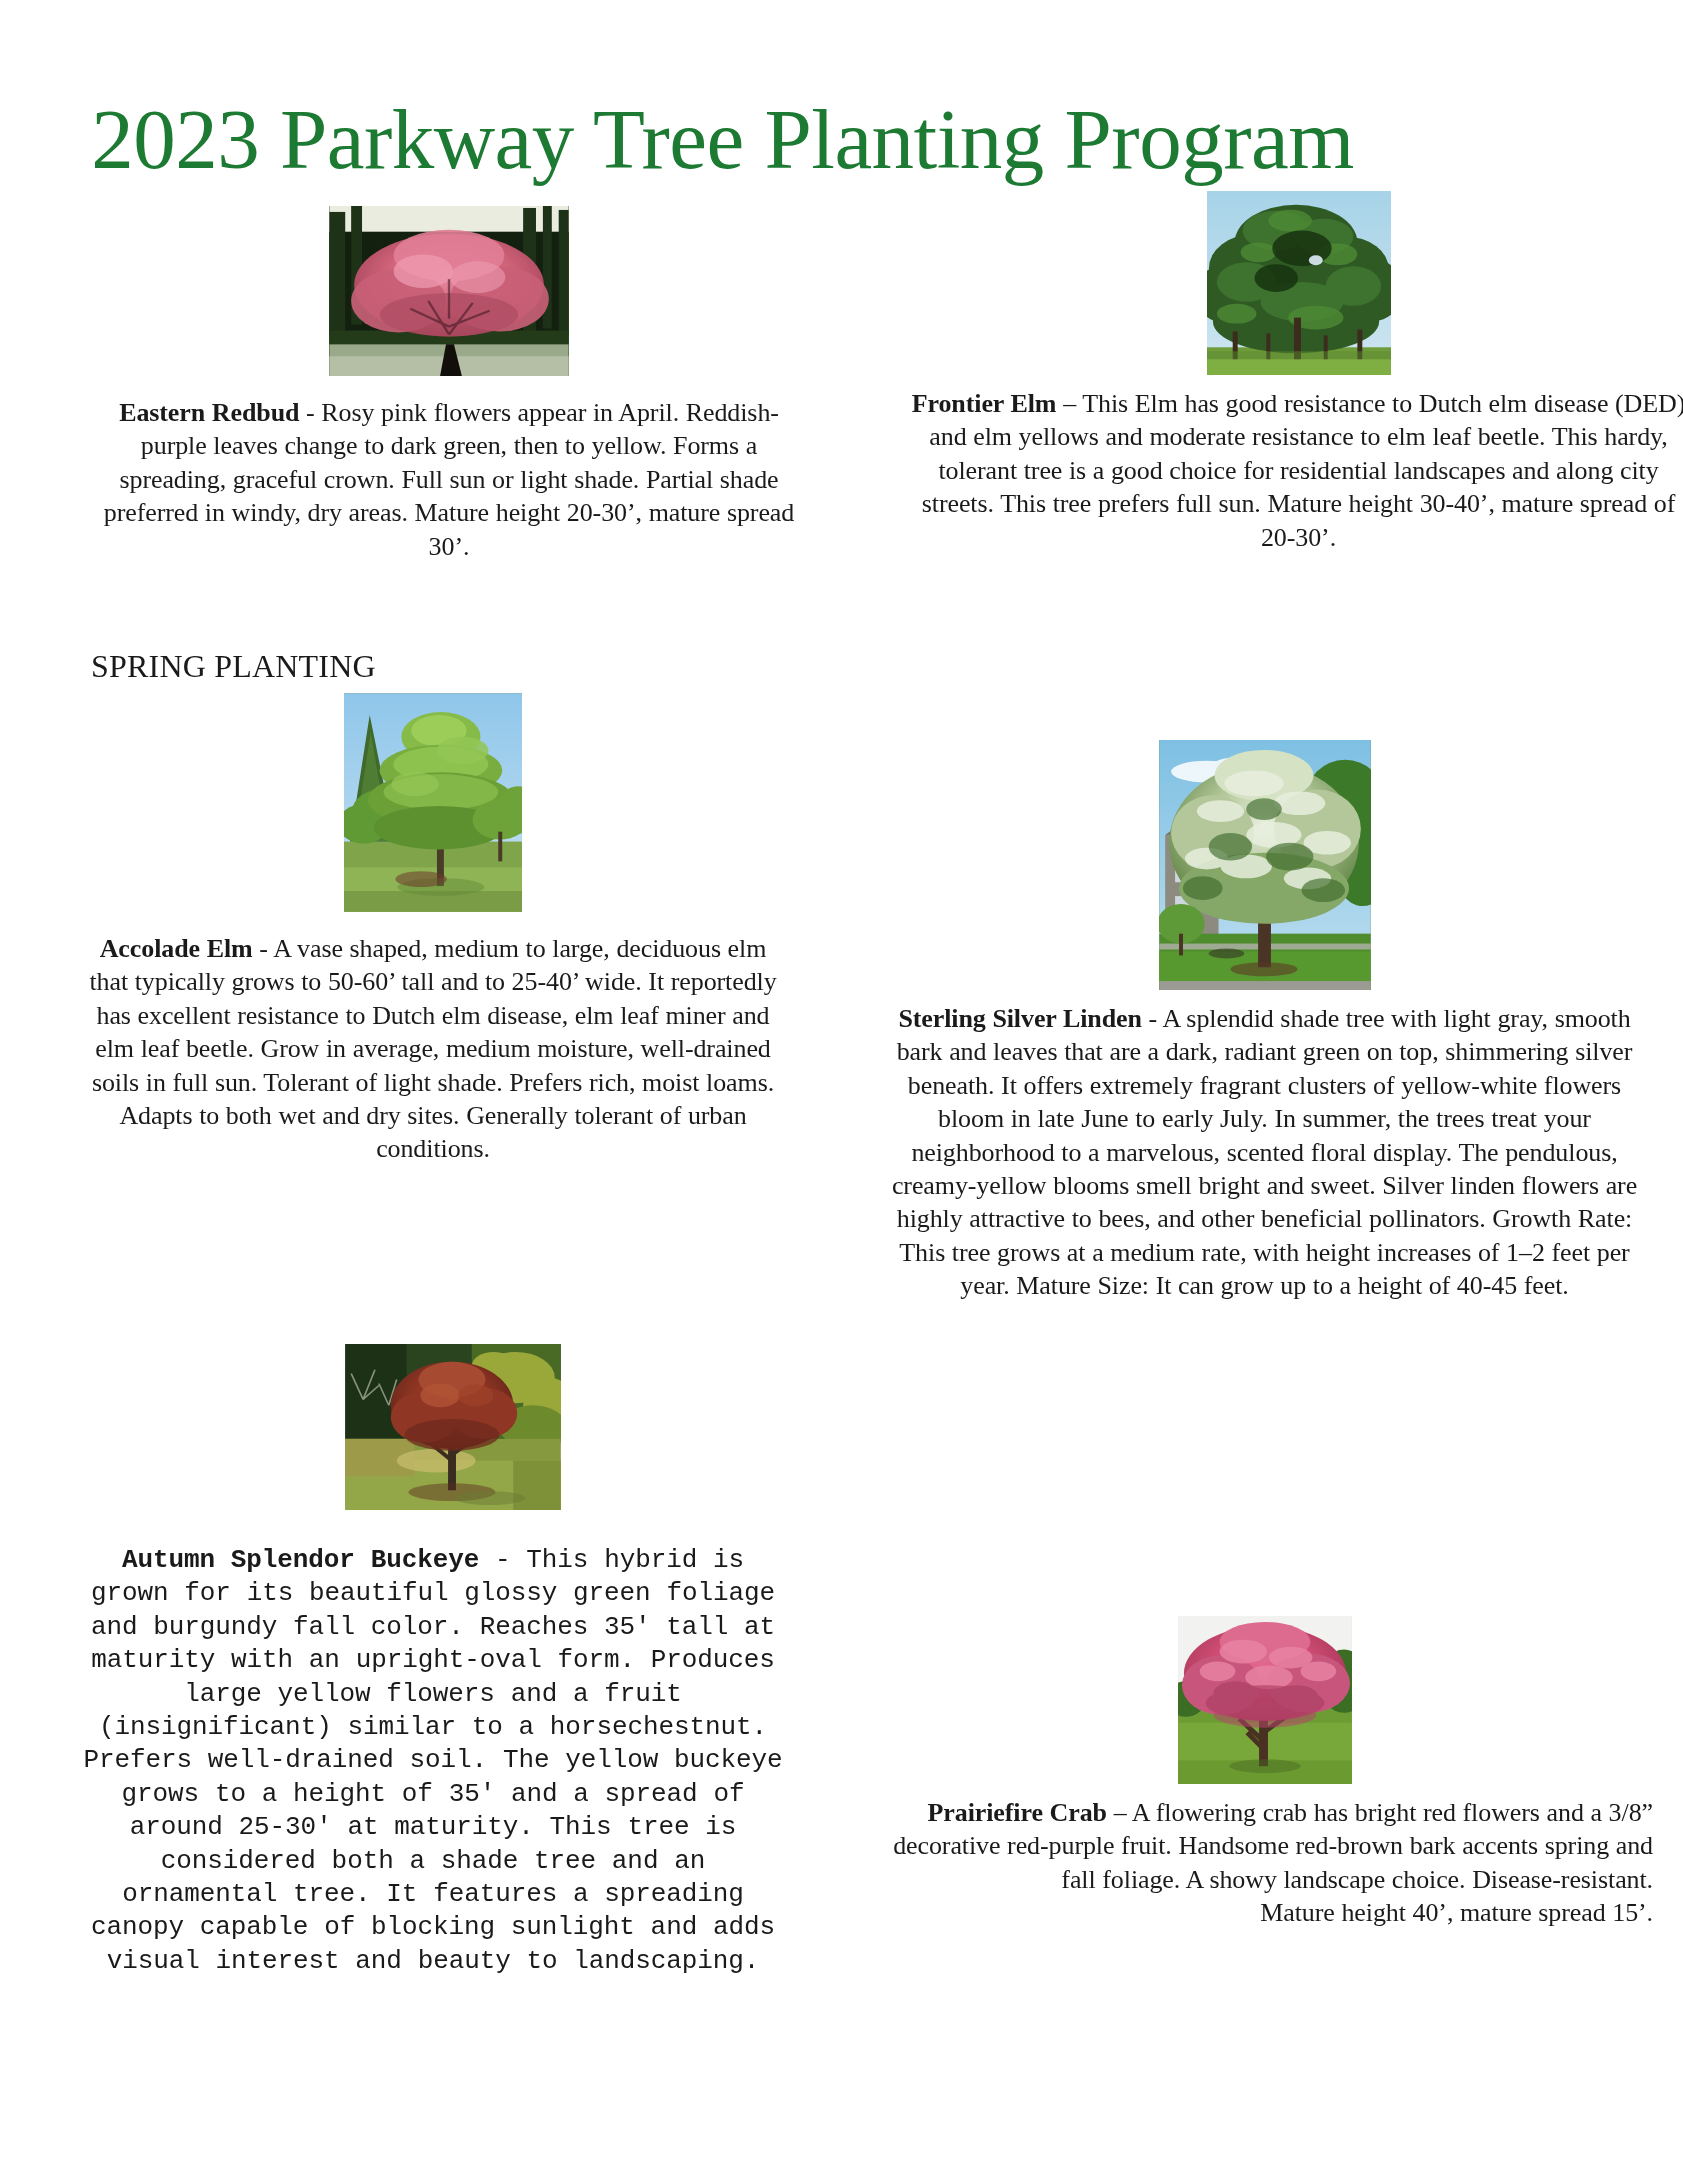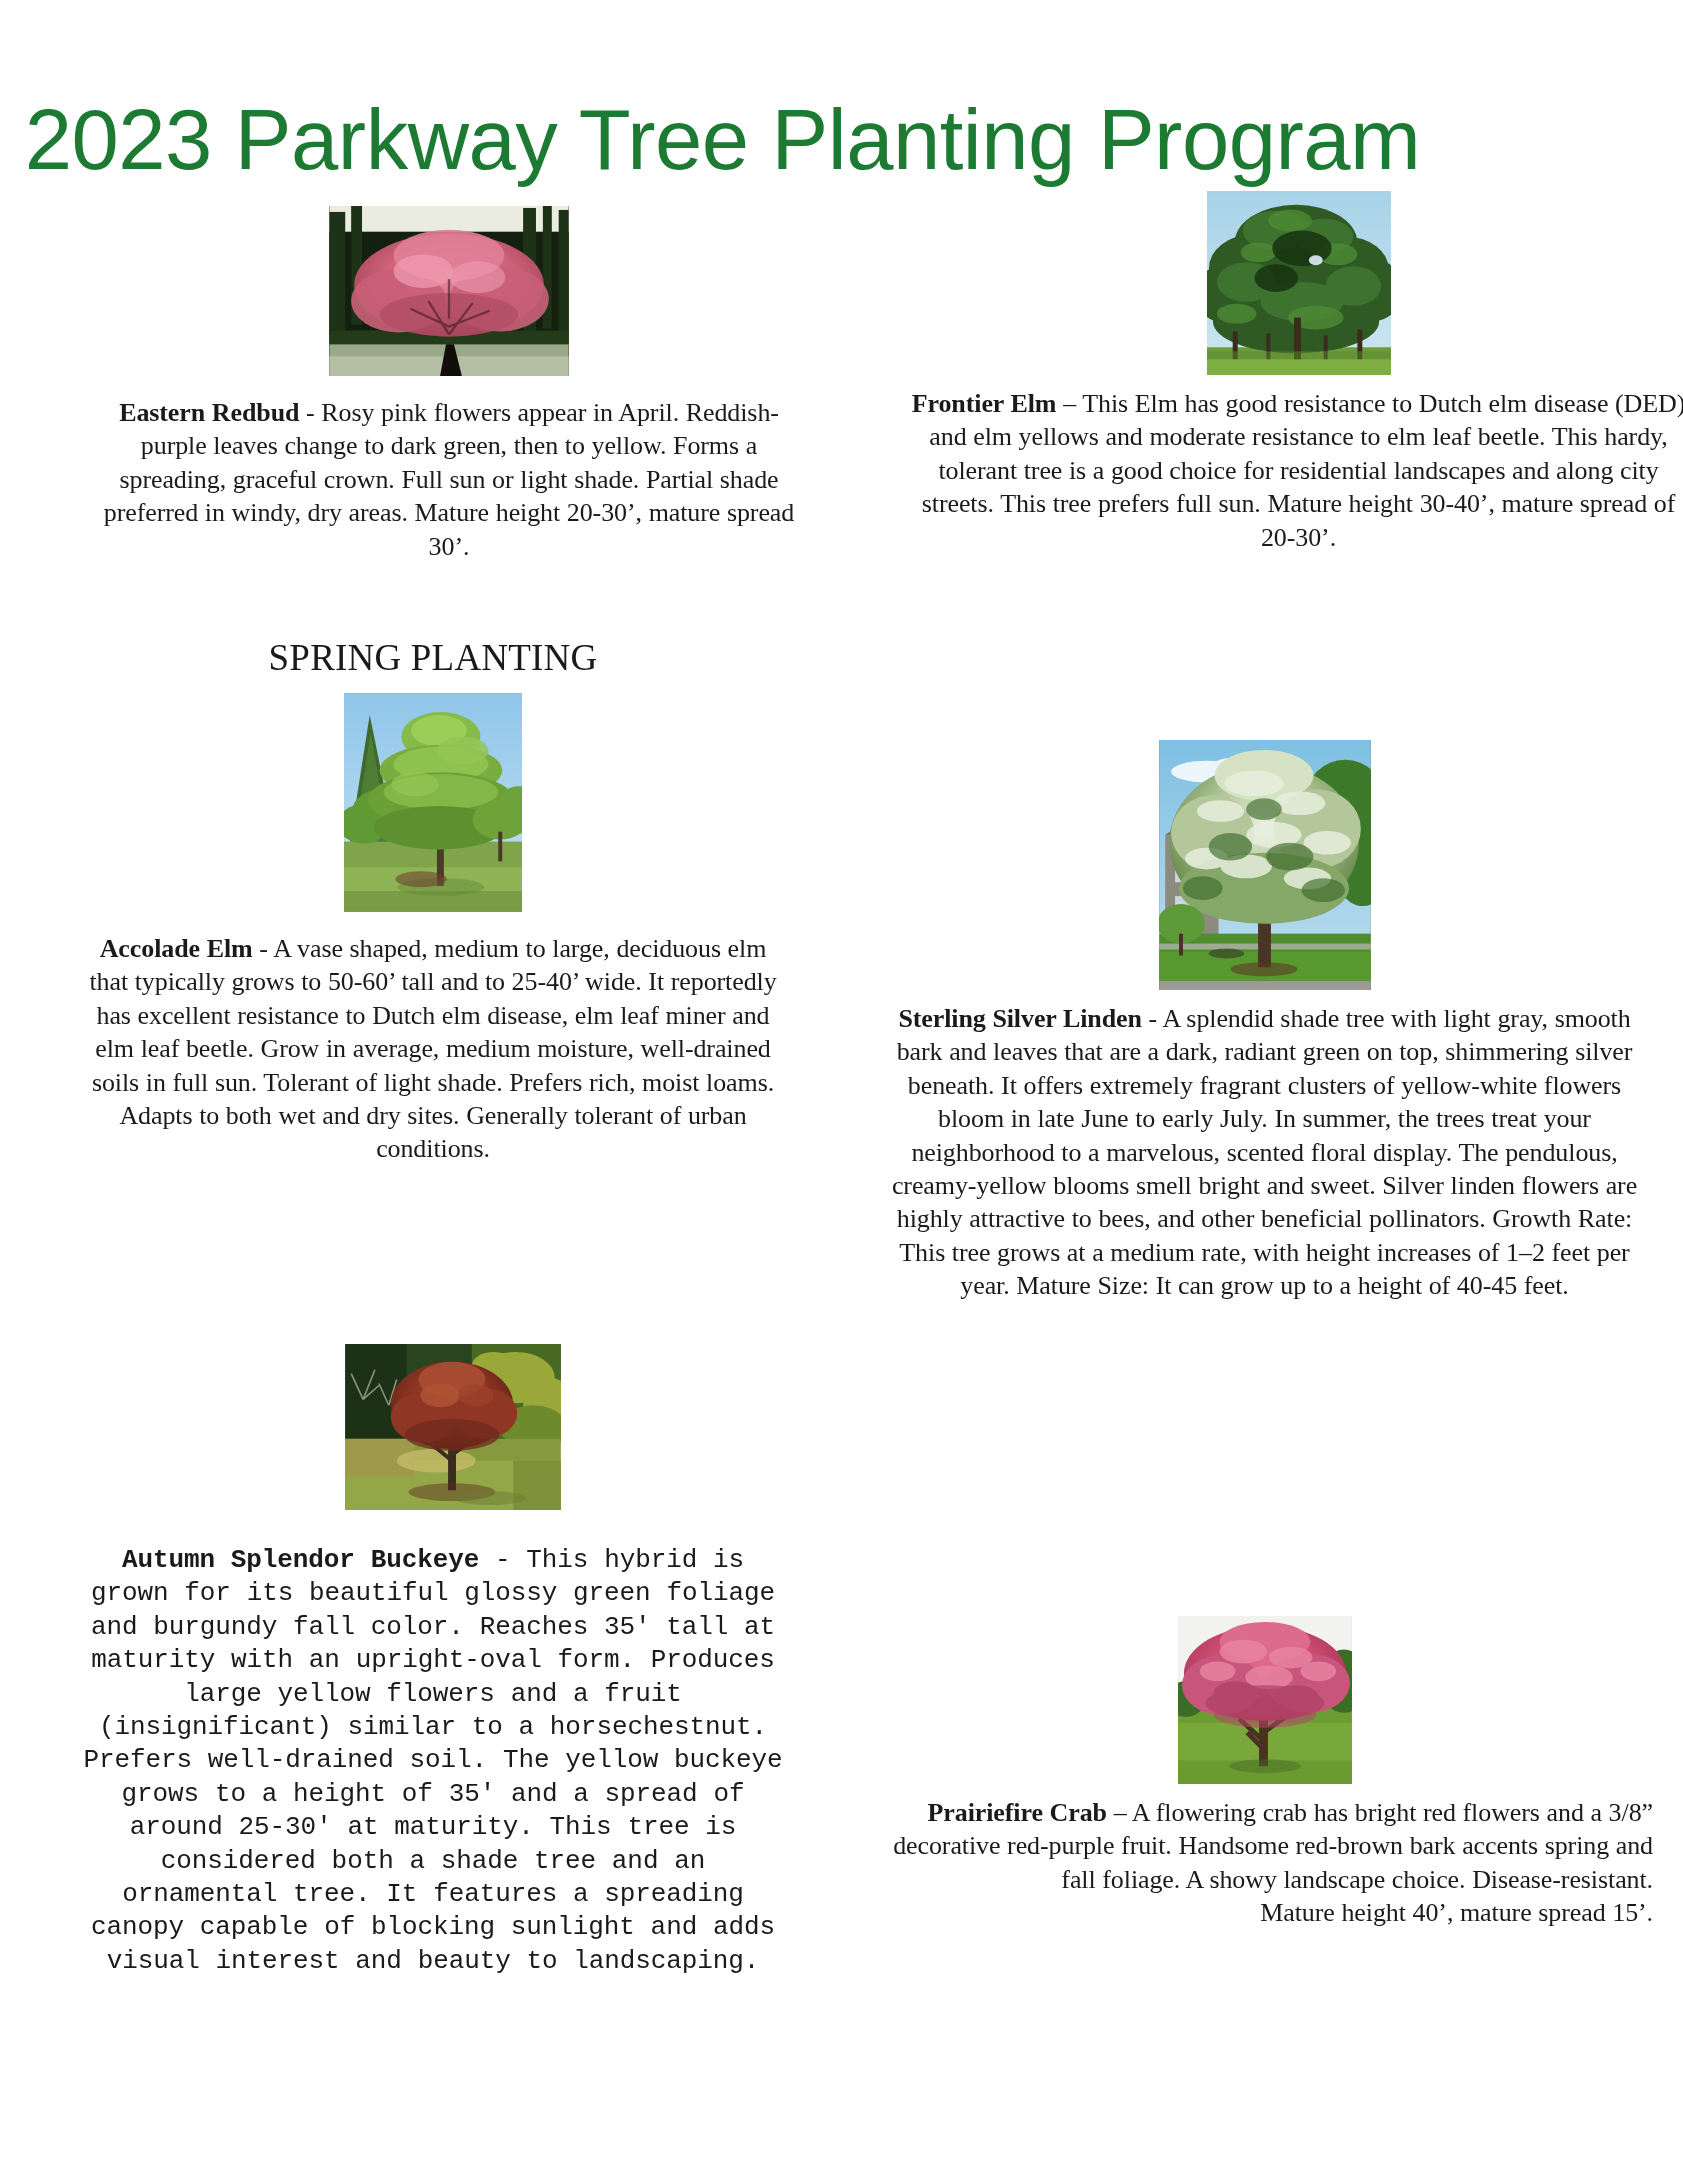--- a/index.html
+++ b/index.html
@@ -17,21 +17,21 @@
     overflow: hidden;
   }
 
   
   .page-title {
     position: absolute;
     left: 0;
     top: 38px;
     width: 1445px;
     text-align: center;
-    font-family: Liberation Sans, sans-serif;
+    font-family: Liberation Serif, serif;
     font-size: 85px;
     line-height: 1.05;
     font-weight: 400;
     letter-spacing: -0.5px;
     color: #1d7a33;
     white-space: nowrap;
   }
 
   
   .columns {
@@ -74,25 +74,25 @@
     line-height: 1.285;
     letter-spacing: -0.1px;
     word-spacing: 0.3px;
     margin: 0;
     padding: 0;
   }
   .caption.align-left { text-align: right; }
   .caption b { font-weight: 700; }
 
   .section-label {
-    text-align: center;
-    font-size: 37px;
+    text-align: left;
+    font-size: 32px;
     line-height: 1.28;
     letter-spacing: 0.2px;
-    margin: 0;
+    margin: 12px;
   }
 
   
   #blk-redbud      { position: absolute; top: 206px;  left: 16px;  width: 708px; }
   #blk-springlabel { position: absolute; top: 634px;  left: 0;  width: 708px; }
   #blk-accolade    { position: absolute; top: 693px;  left: 0;  width: 708px; }
   #blk-buckeye     { position: absolute; top: 1344px; left: 0;  width: 708px; font-family: Liberation Mono, monospace; }
 
   #blk-frontier    { position: absolute; top: 191px;  left: 0;  width: 777px; margin-left: 34px; }
   #blk-linden      { position: absolute; top: 740px;  left: 0;  width: 777px; }

